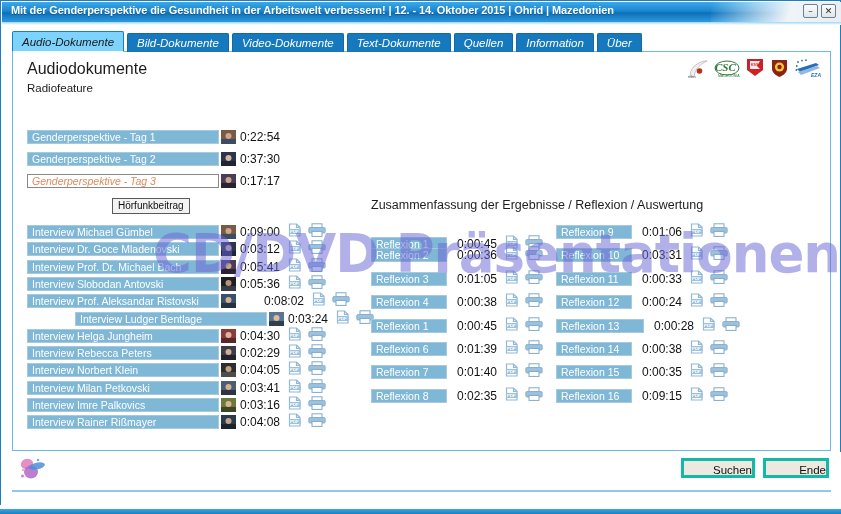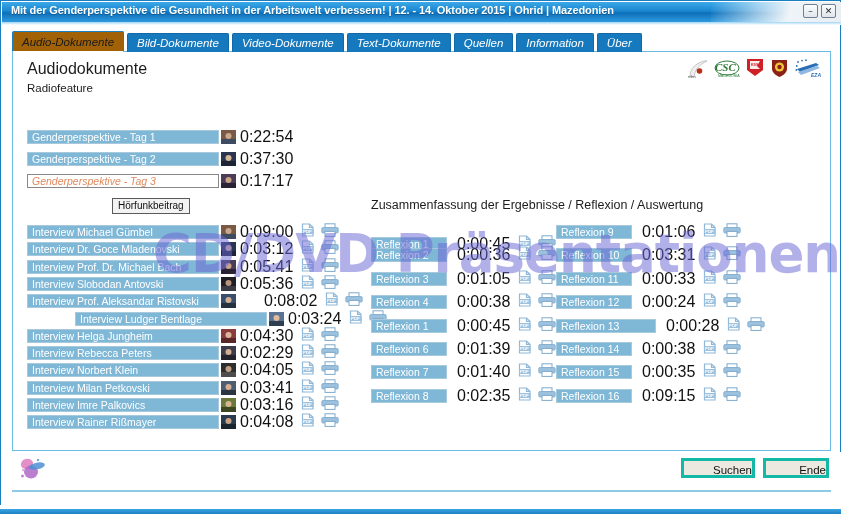--- a/index.html
+++ b/index.html
@@ -97,21 +97,21 @@
     color: #ffffff;
     font-size: 11.5px;
     font-style: italic;
     line-height: 19px;
     border: 1px solid #1468a5;
     border-bottom: none;
     border-radius: 2px 2px 0 0;
     white-space: nowrap;
   }
   .tab.active {
-    background: #a16207;
+    background: #7dd3fc;
     color: #1a1a1a;
     height: 21px;
     line-height: 20px;
     border: 1px solid #1a7fc1;
     border-bottom: 1px solid #ffffff;
     position: relative;
     z-index: 5;
   }
 
   
@@ -175,21 +175,21 @@
   }
   .thumb {
     width: 15px; height: 14px;
     margin-left: 2px;
     background: #3b3b4a;
     overflow: hidden;
     position: relative;
     flex: 0 0 auto;
   }
   .time {
-    font-size: 16px;
+    font-size: 12px;
     color: #111111;
     margin-left: 7px;
     white-space: nowrap;
   }
 
   
   .ico-pdf, .ico-print {
     display: inline-block;
     flex: 0 0 auto;
   }
@@ -847,21 +847,21 @@
                   <text x="2" y="10.2" font-size="4.4" font-weight="bold" fill="#ffffff" font-family="sans-serif">PDF</text>
                 </svg></span>
               <span class="ico-print"><svg width="18" height="14" viewBox="0 0 18 14">
                   <rect x="4" y="0.8" width="10" height="4" fill="#ffffff" stroke="#7fa9c9" stroke-width="1"></rect>
                   <rect x="0.8" y="4.6" width="16.4" height="5.4" rx="1" fill="#9cc2df" stroke="#7fa9c9" stroke-width="0.8"></rect>
                   <rect x="4" y="8.4" width="10" height="5" fill="#ffffff" stroke="#7fa9c9" stroke-width="1"></rect>
                 </svg></span>
             </span>
           </div>
           <div class="row" style="left: 543px; top: 266.6px;">
-            <span class="pill" style="width:100px">Reflexion 13</span>
+            <span class="pill" style="width:88px">Reflexion 13</span>
             <span class="time" style="margin-left:10px;">0:00:28</span>
             <span style="display:inline-flex;align-items:center;gap:6px;margin-left:8px">
               <span class="ico-pdf"><svg width="14" height="14" viewBox="0 0 14 14">
                   <path d="M1.5 1 H8.5 L12 4.3 V13 H1.5 Z" fill="#ffffff" stroke="#8fb8d8" stroke-width="1.2"></path>
                   <path d="M8.5 1 V4.3 H12" fill="none" stroke="#8fb8d8" stroke-width="1.2"></path>
                   <rect x="1.2" y="6" width="11.4" height="5" fill="#9cc2df"></rect>
                   <text x="2" y="10.2" font-size="4.4" font-weight="bold" fill="#ffffff" font-family="sans-serif">PDF</text>
                 </svg></span>
               <span class="ico-print"><svg width="18" height="14" viewBox="0 0 18 14">
                   <rect x="4" y="0.8" width="10" height="4" fill="#ffffff" stroke="#7fa9c9" stroke-width="1"></rect>

